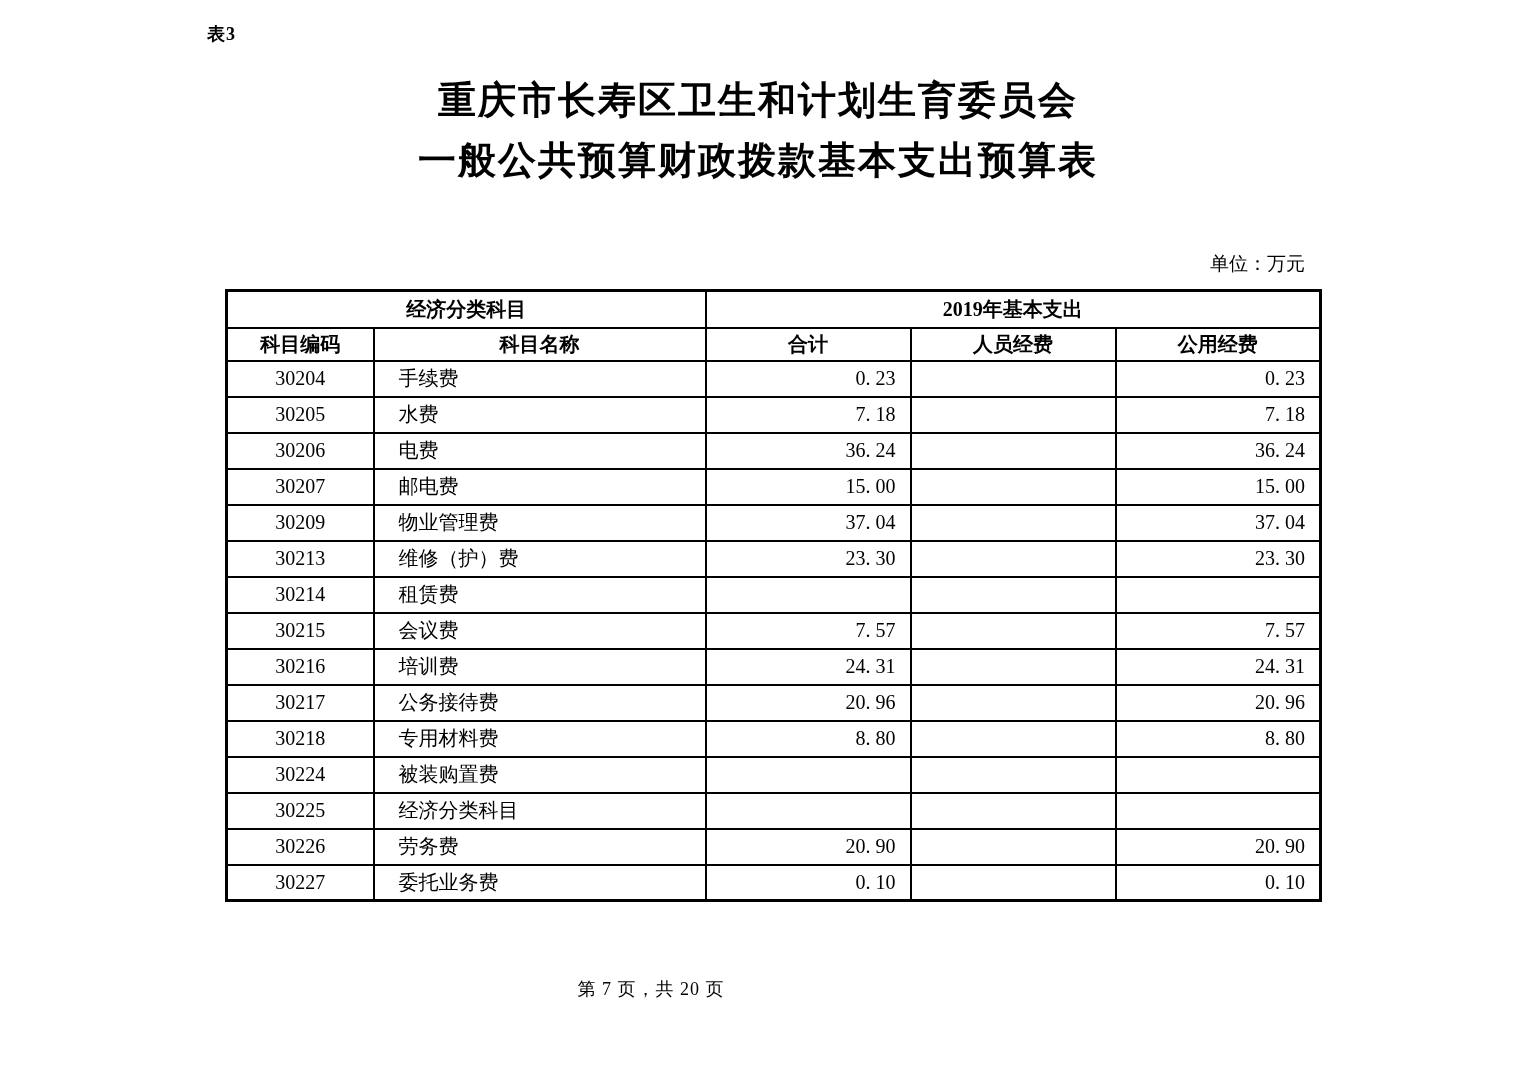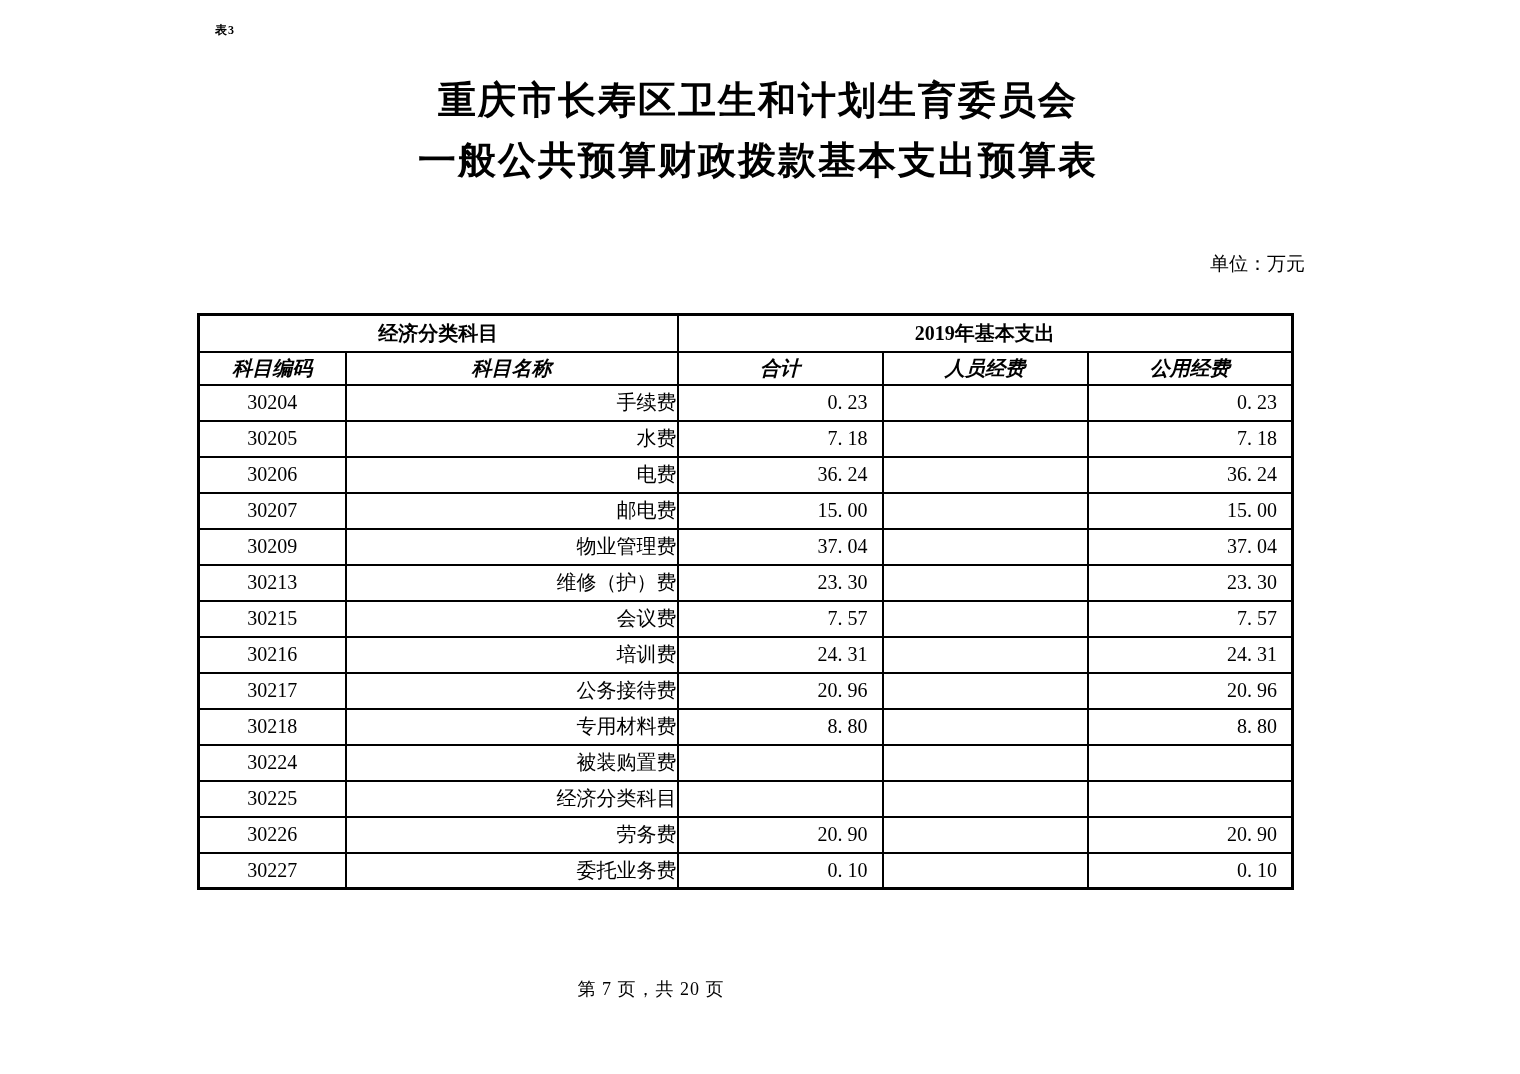--- a/index.html
+++ b/index.html
@@ -7,23 +7,23 @@
   body {
     position: relative;
     width: 1520px;
     height: 1074px;
     font-family: "Liberation Serif", serif;
     color: #000000;
     overflow: hidden;
   }
   .sheet-label {
     position: absolute;
-    left: 215px;
+    left: 207px;
     top: 22px;
-    font-size: 12px;
+    font-size: 18px;
     font-weight: bold;
     letter-spacing: 1px;
   }
   .title-wrap {
     position: absolute;
     left: 211px;
     top: 70px;
     width: 1094px;
     text-align: center;
     font-family: "Liberation Sans", sans-serif;
@@ -35,43 +35,42 @@
   .unit-note {
     position: absolute;
     left: 211px;
     top: 251px;
     width: 1094px;
     text-align: right;
     font-size: 19px;
   }
   table.budget {
     position: absolute;
-    left: 197px;
+    left: 225px;
     top: 289px;
     width: 1094px;
     border-collapse: collapse;
     table-layout: fixed;
     border: 3px solid #000000;
-    margin-top: 24px;
   }
   table.budget th, table.budget td {
     border: 2px solid #000000;
     font-size: 20px;
     overflow: hidden;
     white-space: nowrap;
   }
   table.budget th {
     font-weight: bold;
     text-align: center;
   }
   tr.group-header-row th { height: 37px; }
-  tr.column-header-row th { height: 33px; font-style: italic; }
+  tr.column-header-row th { height: 33px; }
   tr.data-row td { height: 36px; }
   td.code { text-align: center; }
-  td.name { text-align: right; padding-left: 24px; }
+  td.name { text-align: left; padding-left: 24px; }
   td.num  { text-align: right; padding-right: 14px; }
   .page-footer {
     position: absolute;
     left: 0;
     top: 977px;
     width: 1302px;
     text-align: center;
     font-size: 18px;
     letter-spacing: 1px;
   }
@@ -146,20 +145,27 @@
     <td class="num">37. 04</td>
   </tr>
       <tr class="data-row">
     <td class="code">30213</td>
     <td class="name">维修（护）费</td>
     <td class="num">23. 30</td>
     <td class="num"></td>
     <td class="num">23. 30</td>
   </tr>
       <tr class="data-row">
+    <td class="code">30214</td>
+    <td class="name">租赁费</td>
+    <td class="num"></td>
+    <td class="num"></td>
+    <td class="num"></td>
+  </tr>
+      <tr class="data-row">
     <td class="code">30215</td>
     <td class="name">会议费</td>
     <td class="num">7. 57</td>
     <td class="num"></td>
     <td class="num">7. 57</td>
   </tr>
       <tr class="data-row">
     <td class="code">30216</td>
     <td class="name">培训费</td>
     <td class="num">24. 31</td>

